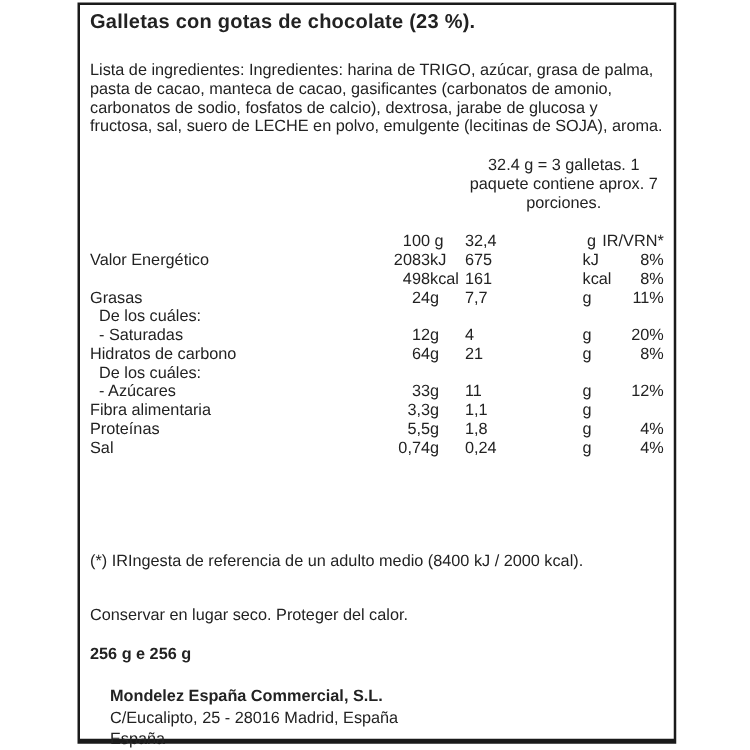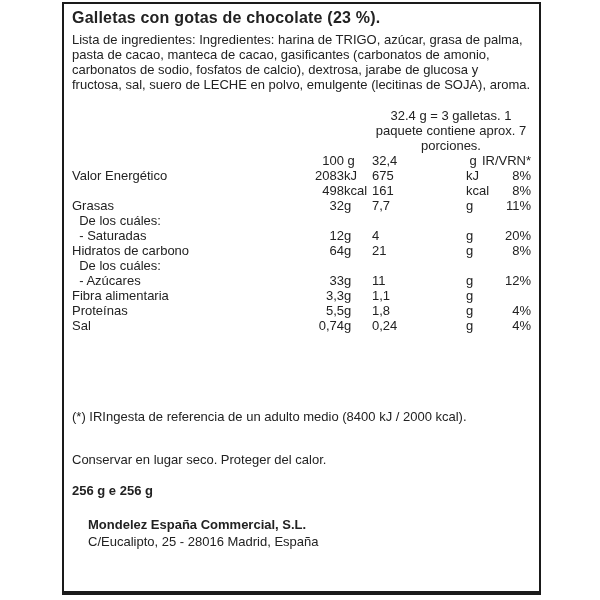--- a/index.html
+++ b/index.html
@@ -26,26 +26,26 @@
     line-height: 15px;
   }
   .product-title {
     margin: 0;
     font-size: 16px;
     line-height: 20px;
     font-weight: bold;
     letter-spacing: 0.2px;
   }
   .ingredients {
-    margin: 4px 0 0 0;
+    margin: 20px 0 0 0;
     line-height: 15px;
   }
   .serving-note {
     width: 156px;
-    margin: 16px 2px 0 auto;
+    margin: 16px 2px 16px auto;
     text-align: center;
     line-height: 15px;
   }
   .nutri-table { }
   .t-row {
     display: flex;
     line-height: 15px;
   }
   .t-row span { white-space: nowrap; }
   .c-label { flex: 1; overflow: hidden; }
@@ -100,21 +100,21 @@
             <span class="c-label"></span>
             <span class="c-n2">498</span>
             <span class="c-u2">kcal</span>
             <span class="c-n3">161</span>
             <span class="c-u3">kcal</span>
             <span class="c-pct">8%</span>
           </div>
 
           <div class="t-row">
             <span class="c-label">Grasas</span>
-            <span class="c-n2">32</span>
+            <span class="c-n2">24</span>
             <span class="c-u2">g</span>
             <span class="c-n3">7,7</span>
             <span class="c-u3">g</span>
             <span class="c-pct">11%</span>
           </div>
 
           <div class="t-row">
             <span class="c-label">&nbsp;&nbsp;De los cuáles:</span>
             <span class="c-n2"></span>
             <span class="c-u2"></span>
@@ -190,16 +190,17 @@
 
     <p class="footnote">(*) IRIngesta de referencia de un adulto medio (8400 kJ / 2000 kcal).</p>
 
     <p class="storage-note">Conservar en lugar seco. Proteger del calor.</p>
 
     <p class="net-weight">256 g e 256 g</p>
 
     <div class="company">
       <div class="company-name">Mondelez España Commercial, S.L.</div>
       <div>C/Eucalipto, 25 - 28016 Madrid, España</div>
+      <div>España</div>
     </div>
 
   </div>
 </div>
 
 </body></html>

